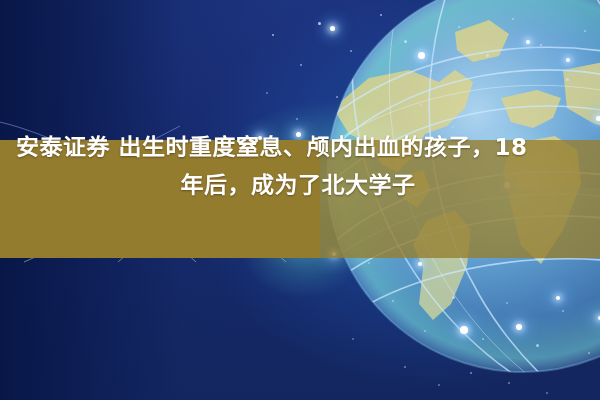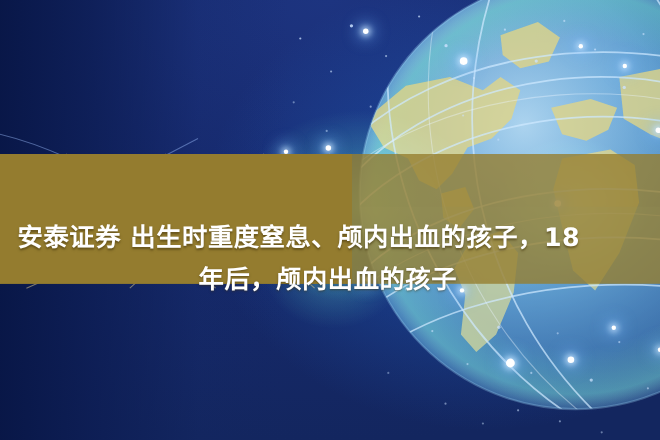--- a/index.html
+++ b/index.html
@@ -104,26 +104,26 @@
     top: 140px;
     width: 320px;
     height: 118px;
     background: #8a7530;
   }
 
   
   .headline {
     position: absolute;
     left: 0;
-    top: 156px;
+    top: 128px;
     width: 600px;
     height: 118px;
     display: flex;
     flex-direction: column;
-    justify-content: flex-end;
+    justify-content: flex-start;
     box-sizing: border-box;
     padding: 0 16px;
   }
   .hl-line {
     color: #ffffff;
     font-size: 23px;
     line-height: 38px;
     font-weight: 700;
     letter-spacing: 0.5px;
     white-space: nowrap;
@@ -283,16 +283,16 @@
     <circle cx="46" cy="248" r="2.6" fill="#e8f2ff" opacity="0.9"></circle>
     <circle cx="132" cy="206" r="2" fill="#f0e6bb" opacity="0.8"></circle>
     <circle cx="198" cy="174" r="1.8" fill="#f0e6bb" opacity="0.7"></circle>
   </svg>
 
   <div class="gold-band-left"></div>
   <div class="gold-band"></div>
 
   <div class="headline">
     <div class="hl-line hl-line-1">安泰证券 出生时重度窒息、颅内出血的孩子，18</div>
-    <div class="hl-line hl-line-2">年后，颅内出血的孩子</div>
+    <div class="hl-line hl-line-2">年后，成为了北大学子</div>
   </div>
 
 </div>
 
 </body></html>

